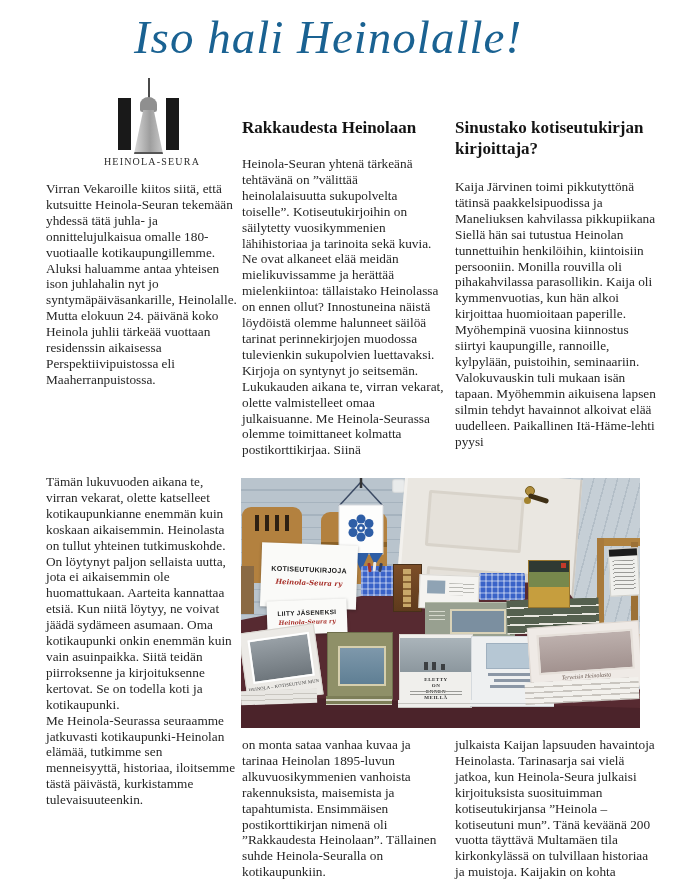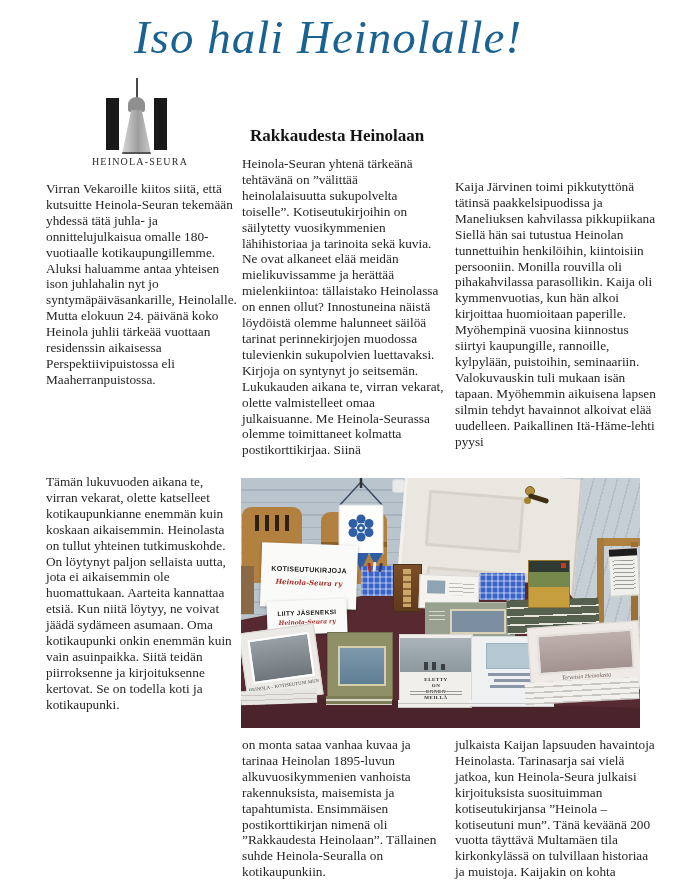--- a/index.html
+++ b/index.html
@@ -5,37 +5,37 @@
   html,body{margin:0;padding:0;background:#fff;}
   .page{position:relative;width:656px;height:889px;background:#ffffff;overflow:hidden;
         font-family:"Liberation Serif","DejaVu Serif",serif;color:#262626;}
 
   
   .title{position:absolute;left:0;right:0;top:6px;text-align:center;
          font-size:47px;line-height:62px;font-style:italic;font-weight:normal;
          color:#1a6292;letter-spacing:1px;margin:0;}
 
   
-  .logo{position:absolute;left:90px;top:84px;width:100px;height:96px;}
+  .logo{position:absolute;left:102px;top:84px;width:100px;height:96px;}
   .logo .bar{position:absolute;top:14px;width:13px;height:52px;background:#191919;}
   .logo .bar.l{left:16px;}
   .logo .bar.r{left:64px;}
   .logo .tower{position:absolute;left:32px;top:26px;width:29px;height:42px;
                background:linear-gradient(90deg,#d8d8d8,#9e9e9e 55%,#c9c9c9);
                clip-path:polygon(32% 0,68% 0,100% 100%,0 100%);border-bottom:2px solid #555;}
   .logo .dome{position:absolute;left:38px;top:13px;width:17px;height:15px;background:#8f8f8f;
               border-radius:50% 50% 15% 15%;}
   .logo .spire{position:absolute;left:46px;top:-6px;width:2px;height:22px;background:#4a4a4a;}
   .logo-caption{position:absolute;left:0;right:0;top:72px;text-align:center;
                 font-size:10px;letter-spacing:1.2px;color:#2b2b2b;}
 
   
   .blk{position:absolute;}
   .blk p{margin:0;font-size:13.3px;line-height:15.9px;text-align:left;}
-  h2.colhead{margin:8px;font-size:17px;line-height:21px;font-weight:bold;color:#141414;}
+  h2.colhead{margin:0;font-size:17px;line-height:21px;font-weight:bold;color:#141414;}
   .col-left{left:46px;width:192px;}
   .col-mid{left:242px;width:202px;}
   .col-right{left:455px;width:206px;}
 
   
   .photo{position:absolute;left:241px;top:478px;width:399px;height:250px;overflow:hidden;
          background:repeating-linear-gradient(180deg,#b9c4cd 0px,#b9c4cd 11px,#a6b3be 11px,#a6b3be 12.5px);}
   .photo *{position:absolute;}
   .rwall{left:330px;top:0;width:69px;height:250px;
          background:repeating-linear-gradient(105deg,#c6cfd6 0px,#c6cfd6 10px,#b3bec7 10px,#b3bec7 11.5px);}
@@ -159,32 +159,36 @@
     <div class="dome"></div>
     <div class="tower"></div>
     <div class="logo-caption">HEINOLA-SEURA</div>
   </div>
 
   <div class="blk col-left" style="top:181px;">
     <p>Virran Vekaroille kiitos siitä, että kutsuitte Heinola-Seuran tekemään yhdessä tätä juhla- ja onnittelujulkaisua omalle 180-vuotiaalle kotikaupungillemme. Aluksi haluamme antaa yhteisen ison juhlahalin nyt jo syntymäpäiväsankarille, Heinolalle. Mutta elokuun 24. päivänä koko Heinola juhlii tärkeää vuottaan residenssin aikaisessa Perspektiivipuistossa eli Maaherranpuistossa.</p>
   </div>
   <div class="blk col-left" style="top:474px;">
     <p>Tämän lukuvuoden aikana te, virran vekarat, olette katselleet kotikaupunkianne enemmän kuin koskaan aikaisemmin. Heinolasta on tullut yhteinen tutkimuskohde. On löytynyt paljon sellaista uutta, jota ei aikaisemmin ole huomattukaan. Aarteita kannattaa etsiä. Kun niitä löytyy, ne voivat jäädä sydämeen asumaan. Oma kotikaupunki onkin enemmän kuin vain asuinpaikka. Siitä teidän piirroksenne ja kirjoituksenne kertovat. Se on todella koti ja kotikaupunki.</p>
+    <p>Me Heinola-Seurassa seuraamme jatkuvasti kotikaupunki-Heinolan elämää, tutkimme sen menneisyyttä, historiaa, iloitsemme tästä päivästä, kurkistamme tulevaisuuteenkin.</p>
   </div>
 
   <div class="blk col-mid" style="top:117px;">
     <h2 class="colhead">Rakkaudesta Heinolaan</h2>
   </div>
   <div class="blk col-mid" style="top:156px;">
     <p>Heinola-Seuran yhtenä tärkeänä tehtävänä on ”välittää heinolalaisuutta sukupolvelta toiselle”. Kotiseutukirjoihin on säilytetty vuosikymmenien lähihistoriaa ja tarinoita sekä kuvia. Ne ovat alkaneet elää meidän mielikuvissamme ja herättää mielenkiintoa: tällaistako Heinolassa on ennen ollut? Innostuneina näistä löydöistä olemme halunneet säilöä tarinat perinnekirjojen muodossa tulevienkin sukupolvien luettavaksi. Kirjoja on syntynyt jo seitsemän. Lukukauden aikana te, virran vekarat, olette valmistelleet omaa julkaisuanne. Me Heinola-Seurassa olemme toimittaneet kolmatta postikorttikirjaa. Siinä</p>
   </div>
   <div class="blk col-mid" style="top:737px;">
     <p>on monta sataa vanhaa kuvaa ja tarinaa Heinolan 1895-luvun alkuvuosikymmenien vanhoista rakennuksista, maisemista ja tapahtumista. Ensimmäisen postikorttikirjan nimenä oli ”Rakkaudesta Heinolaan”. Tällainen suhde Heinola-Seuralla on kotikaupunkiin.</p>
   </div>
 
+  <div class="blk col-right" style="top:117px;">
+    <h2 class="colhead">Sinustako kotiseutukirjan kirjoittaja?</h2>
+  </div>
   <div class="blk col-right" style="top:179px;">
     <p>Kaija Järvinen toimi pikkutyttönä tätinsä paakkelsipuodissa ja Maneliuksen kahvilassa pikkupiikana. Siellä hän sai tutustua Heinolan tunnettuihin henkilöihin, kiintoisiin persooniin. Monilla rouvilla oli pihakahvilassa parasollikin. Kaija oli kymmenvuotias, kun hän alkoi kirjoittaa huomioitaan paperille. Myöhempinä vuosina kiinnostus siirtyi kaupungille, rannoille, kylpylään, puistoihin, seminaariin. Valokuvauskin tuli mukaan isän tapaan. Myöhemmin aikuisena lapsen silmin tehdyt havainnot alkoivat elää uudelleen. Paikallinen Itä-Häme-lehti pyysi</p>
   </div>
   <div class="blk col-right" style="top:737px;">
     <p>julkaista Kaijan lapsuuden havaintoja Heinolasta. Tarinasarja sai vielä jatkoa, kun Heinola-Seura julkaisi kirjoituksista suosituimman kotiseutukirjansa ”Heinola – kotiseutuni mun”. Tänä keväänä 200 vuotta täyttävä Multamäen tila kirkonkylässä on tulvillaan historiaa ja muistoja. Kaijakin on kohta</p>
   </div>
 
   <div class="photo">
     <div class="rwall"></div>
     <div class="switch"></div>

